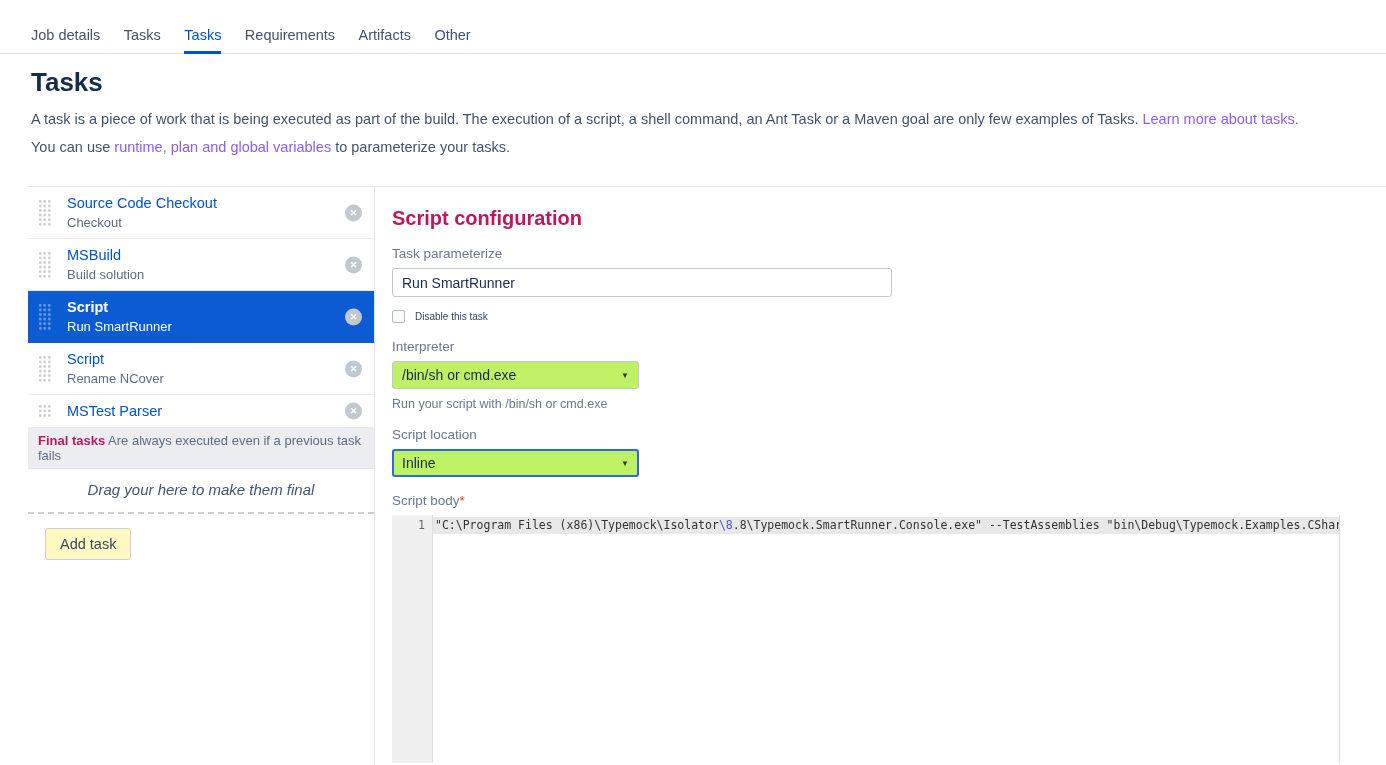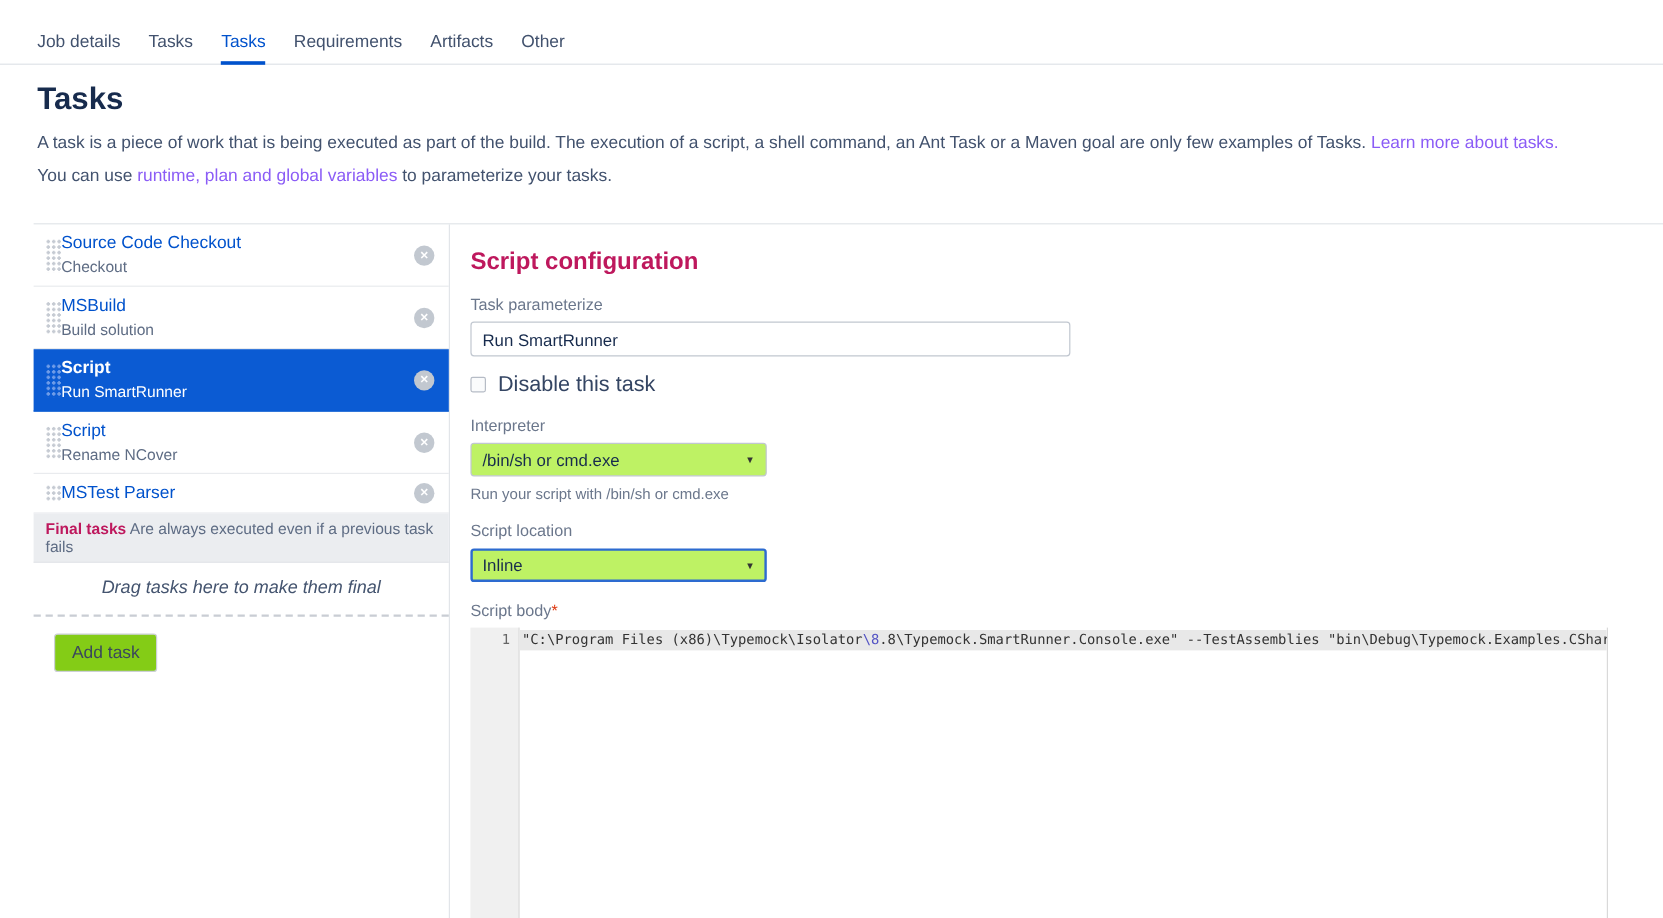--- a/index.html
+++ b/index.html
@@ -24,53 +24,53 @@
   .sidebar { width:347px; flex:none; border-right:1px solid #e2e5e9; }
   .panel { flex:1; padding-left:17px; }
 
   
   .task-row { position:relative; display:flex; align-items:center;
     padding:8px 34px 8px 10px; border-bottom:1px solid #e9ebee; cursor:pointer; }
   .drag-handle { width:13px; height:28px; flex:none;
     background-image:radial-gradient(circle, #c6cbd3 1.2px, transparent 1.4px);
     background-size:4.5px 4.6px; cursor:grab; }
   .task-row.single .drag-handle { height:14px; }
-  .task-text { margin-left:0; }
+  .task-text { margin-left:16px; }
   .task-title { font-size:14.5px; color:#0052cc; }
   .task-sub { font-size:13px; color:#5e6c84; margin-top:4px; }
   .task-row.selected { background:#0b5bd3; border-bottom-color:#0b5bd3; }
   .task-row.selected .task-title { color:#ffffff; font-weight:700; }
   .task-row.selected .task-sub { color:#ffffff; }
   .task-row.selected .drag-handle {
     background-image:radial-gradient(circle, #6f9ce8 1.2px, transparent 1.4px); }
   .delete-btn { position:absolute; right:12px; top:50%; transform:translateY(-50%);
     width:17px; height:17px; border-radius:50%; background:#c2c8d0; color:#fff;
     font-size:9px; line-height:17px; text-align:center; font-weight:700; cursor:pointer; }
 
   .final-bar { background:#ebedf0; padding:5px 10px 5px 10px; font-size:13px;
     border-bottom:1px solid #e3e5e9; }
   .final-bar b { color:#be185d; }
   .final-bar span { color:#5e6c84; }
   .drag-area { text-align:center; font-style:italic; font-size:15px; color:#44546f;
     padding:12px 0 14px 0; border-bottom:2px dashed #c9cdd4; }
-  .add-task-btn { margin:14px 0 0 17px; display:inline-block; background:#84cc16;
+  .add-task-btn { margin:14px 0 0 17px; display:inline-block; background:#fef9c3;
     border:1px solid #ccd0d6; border-radius:3px; padding:7px 14px; font-size:14.5px;
     color:#3b475c; cursor:pointer; font-family:inherit; }
 
   
   .cfg-heading { margin-top:20px; font-size:20px; font-weight:600; color:#be185d; }
   .field-label { margin-top:16px; font-size:13.5px; color:#6b778c; }
   .required { color:#de350b; }
   .text-input { display:block; margin-top:7px; width:500px; height:29px;
     border:1px solid #c1c7d0; border-radius:3px; font-size:14px; color:#172b4d;
     padding:0 9px; font-family:inherit; outline:none; }
   .checkbox-row { margin-top:13px; display:flex; align-items:center; cursor:pointer; }
   .checkbox { width:13px; height:13px; border:1px solid #b6bcc6; border-radius:2px;
     background:#fafbfc; flex:none; }
-  .checkbox-label { margin-left:10px; font-size:18px; color:#344563; }
+  .checkbox-label { margin-left:10px; font-size:10px; color:#344563; }
   .select { margin-top:7px; width:247px; height:28px; border:1px solid #c1c7d0;
     border-radius:3px; display:flex; align-items:center; justify-content:space-between;
     padding:0 9px; font-size:14px; color:#172b4d; cursor:pointer; background:#bef264; }
   .select.focused { border:2px solid #2d6bd0; padding:0 8px; }
   .select .arrow { font-size:8px; color:#333; }
   .help-text { margin-top:8px; font-size:12.5px; color:#6b778c; }
 
   
   .editor { margin-top:7px; width:948px; height:248px; display:flex;
     border-right:1px solid #d9d9d9; }
@@ -148,21 +148,21 @@
 
       </span>
       <span class="delete-btn">✕</span>
     </div>
 
     <div class="final-bar">
       <b>Final tasks</b>
       <span>Are always executed even if a previous task fails</span>
     </div>
 
-    <div class="drag-area">Drag tasks here to make them final</div>
+    <div class="drag-area">Drag your here to make them final</div>
 
     <button class="add-task-btn">Add task</button>
   </div>
 
   <div class="panel">
     <h2 class="cfg-heading">Script configuration</h2>
 
     <div class="field-label">Task parameterize</div>
     <input class="text-input" type="text" value="Run SmartRunner" style="">
 

